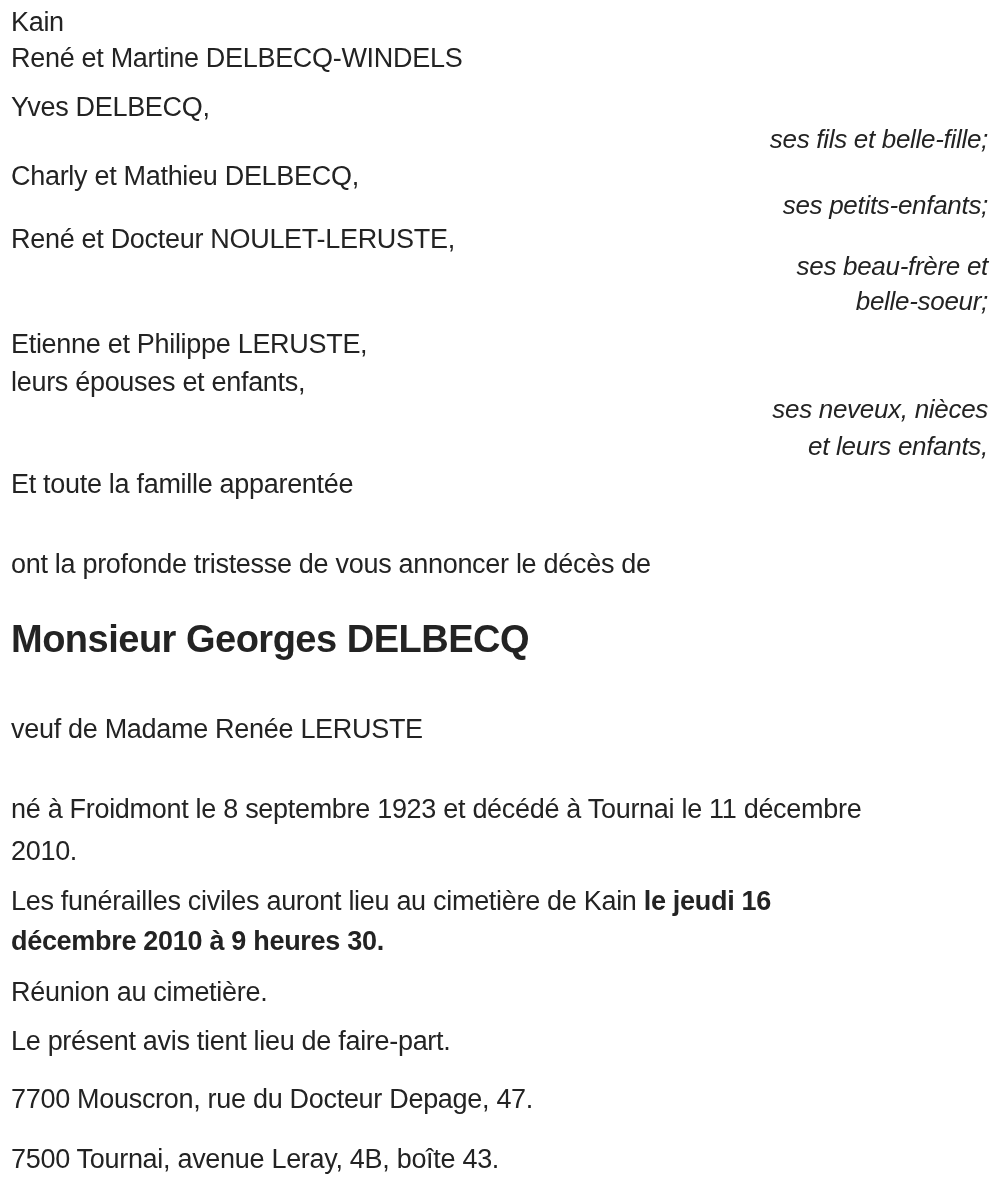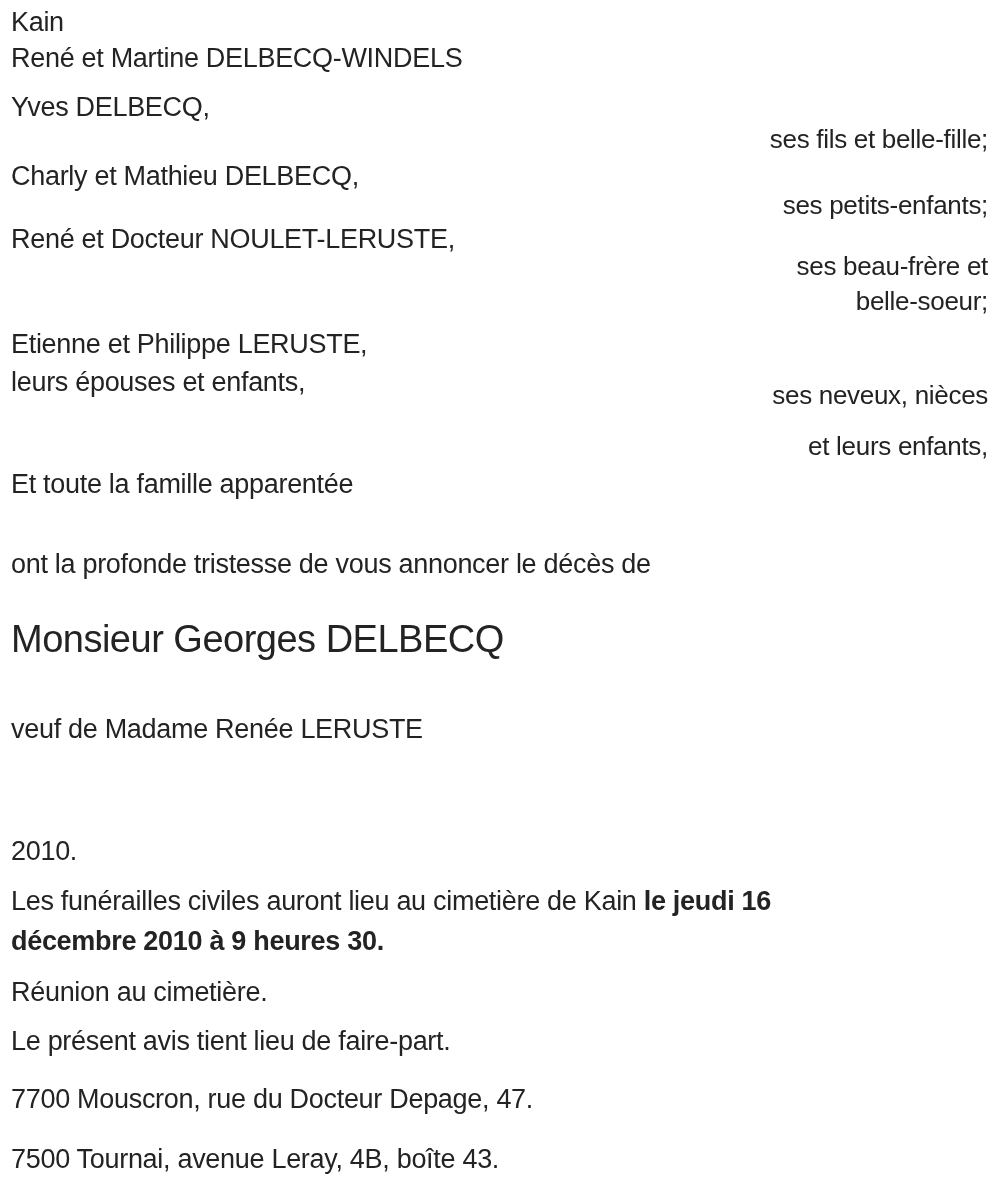--- a/index.html
+++ b/index.html
@@ -20,26 +20,27 @@
     position: absolute;
     font-size: 27px;
     line-height: 32px;
     letter-spacing: -0.3px;
     white-space: nowrap;
   }
   .left  { left: 11px; }
   .right {
     right: 12px;
     text-align: left;
+    font-style: italic;
     font-size: 26px;
   }
   .title-line {
     font-size: 38px;
     line-height: 44px;
-    font-weight: 400;
+    font-weight: 700;
     letter-spacing: -0.5px;
   }
   .bold { font-weight: 700; }
 </style>
 </head>
 <body>
 
 <div class="page">
 
   <div class="line left" style="top:6px">Kain</div>
@@ -50,31 +51,32 @@
 
   <div class="line left" style="top:160px">Charly et Mathieu DELBECQ,</div>
   <div class="line right" style="top:189px">ses petits-enfants;</div>
 
   <div class="line left" style="top:223px">René et Docteur NOULET-LERUSTE,</div>
   <div class="line right" style="top:250px">ses beau-frère et</div>
   <div class="line right" style="top:285px">belle-soeur;</div>
 
   <div class="line left" style="top:328px">Etienne et Philippe LERUSTE,</div>
   <div class="line left" style="top:366px">leurs épouses et enfants,</div>
-  <div class="line right" style="top:379px">ses neveux, nièces</div>
+  <div class="line right" style="top:393px">ses neveux, nièces</div>
   <div class="line right" style="top:430px">et leurs enfants,</div>
 
   <div class="line left" style="top:468px">Et toute la famille apparentée</div>
 
   <div class="line left" style="top:548px">ont la profonde tristesse de vous annoncer le décès de</div>
 
   <div class="line left title-line" style="top:617px">Monsieur Georges DELBECQ</div>
 
   <div class="line left" style="top:713px">veuf de Madame Renée LERUSTE</div>
 
+  <div class="line left" style="top:793px">né à Froidmont le 8 septembre 1923 et décédé à Tournai le 11 décembre</div>
   <div class="line left" style="top:835px">2010.</div>
 
   <div class="line left" style="top:885px"><span>Les funérailles civiles auront lieu au cimetière de Kain </span><span class="bold">le jeudi 16</span></div>
   <div class="line left bold" style="top:925px">décembre 2010 à 9 heures 30.</div>
 
   <div class="line left" style="top:976px">Réunion au cimetière.</div>
 
   <div class="line left" style="top:1025px">Le présent avis tient lieu de faire-part.</div>
 
   <div class="line left" style="top:1083px">7700 Mouscron, rue du Docteur Depage, 47.</div>

